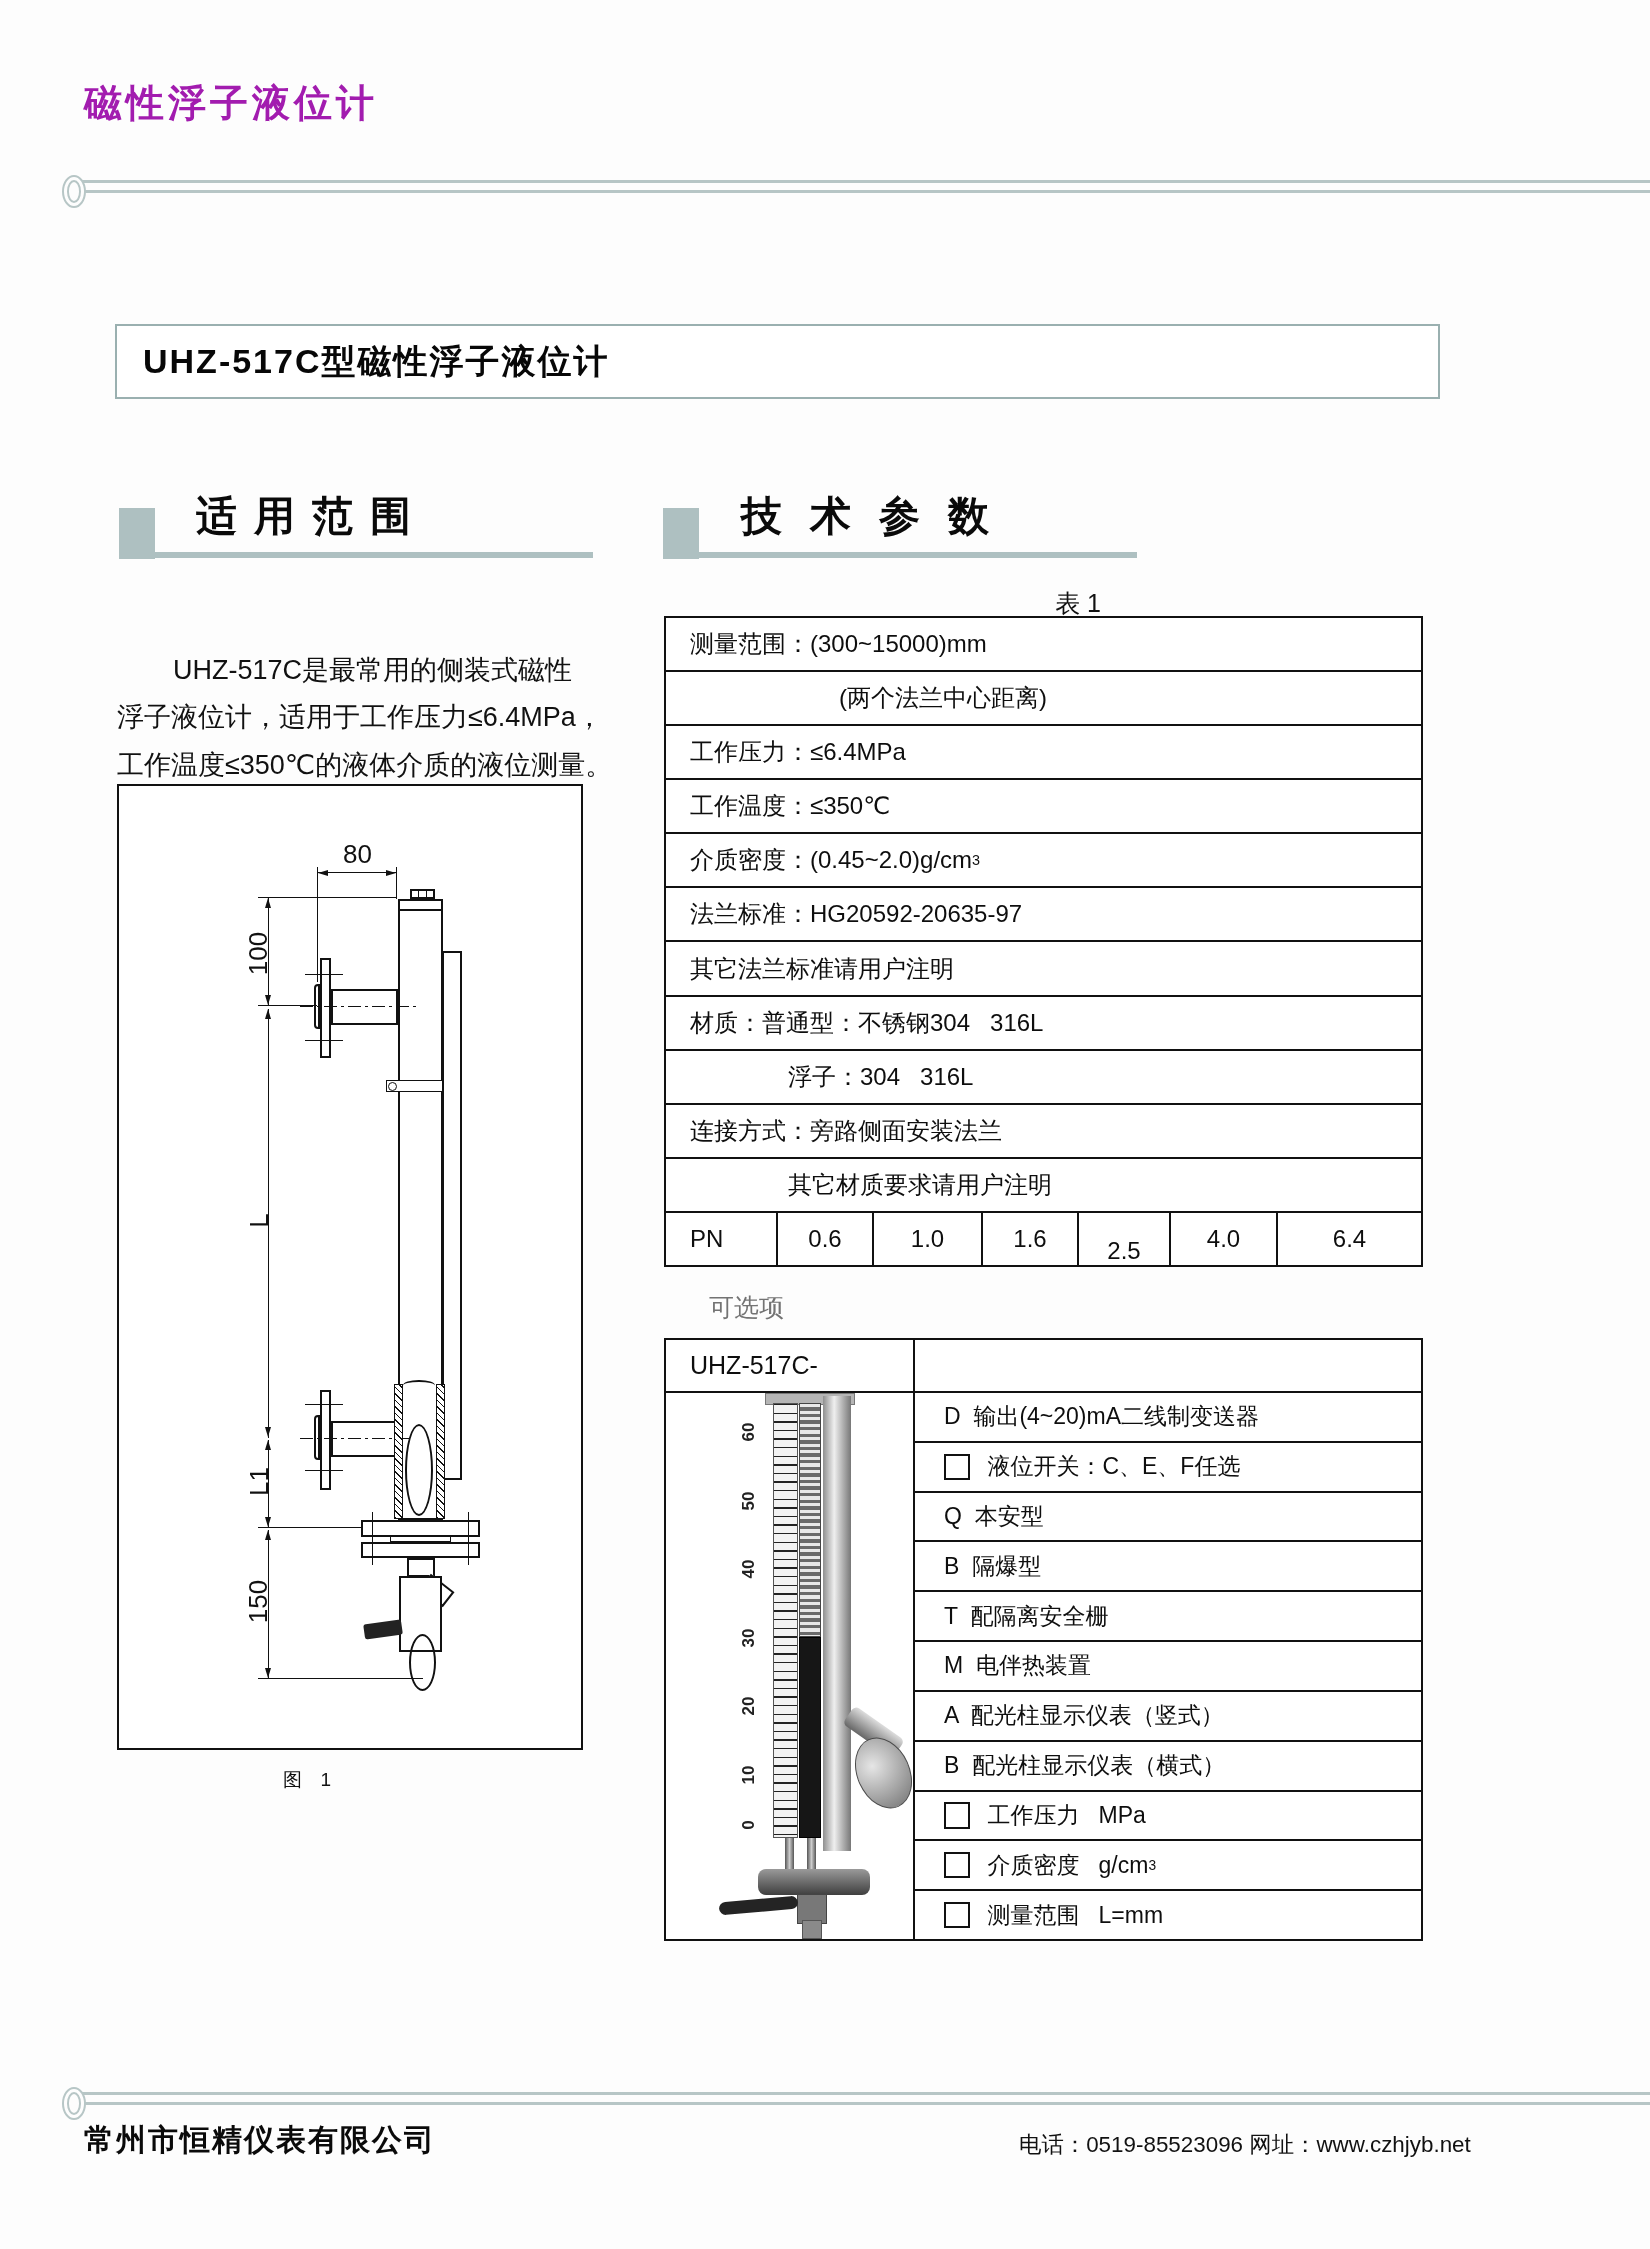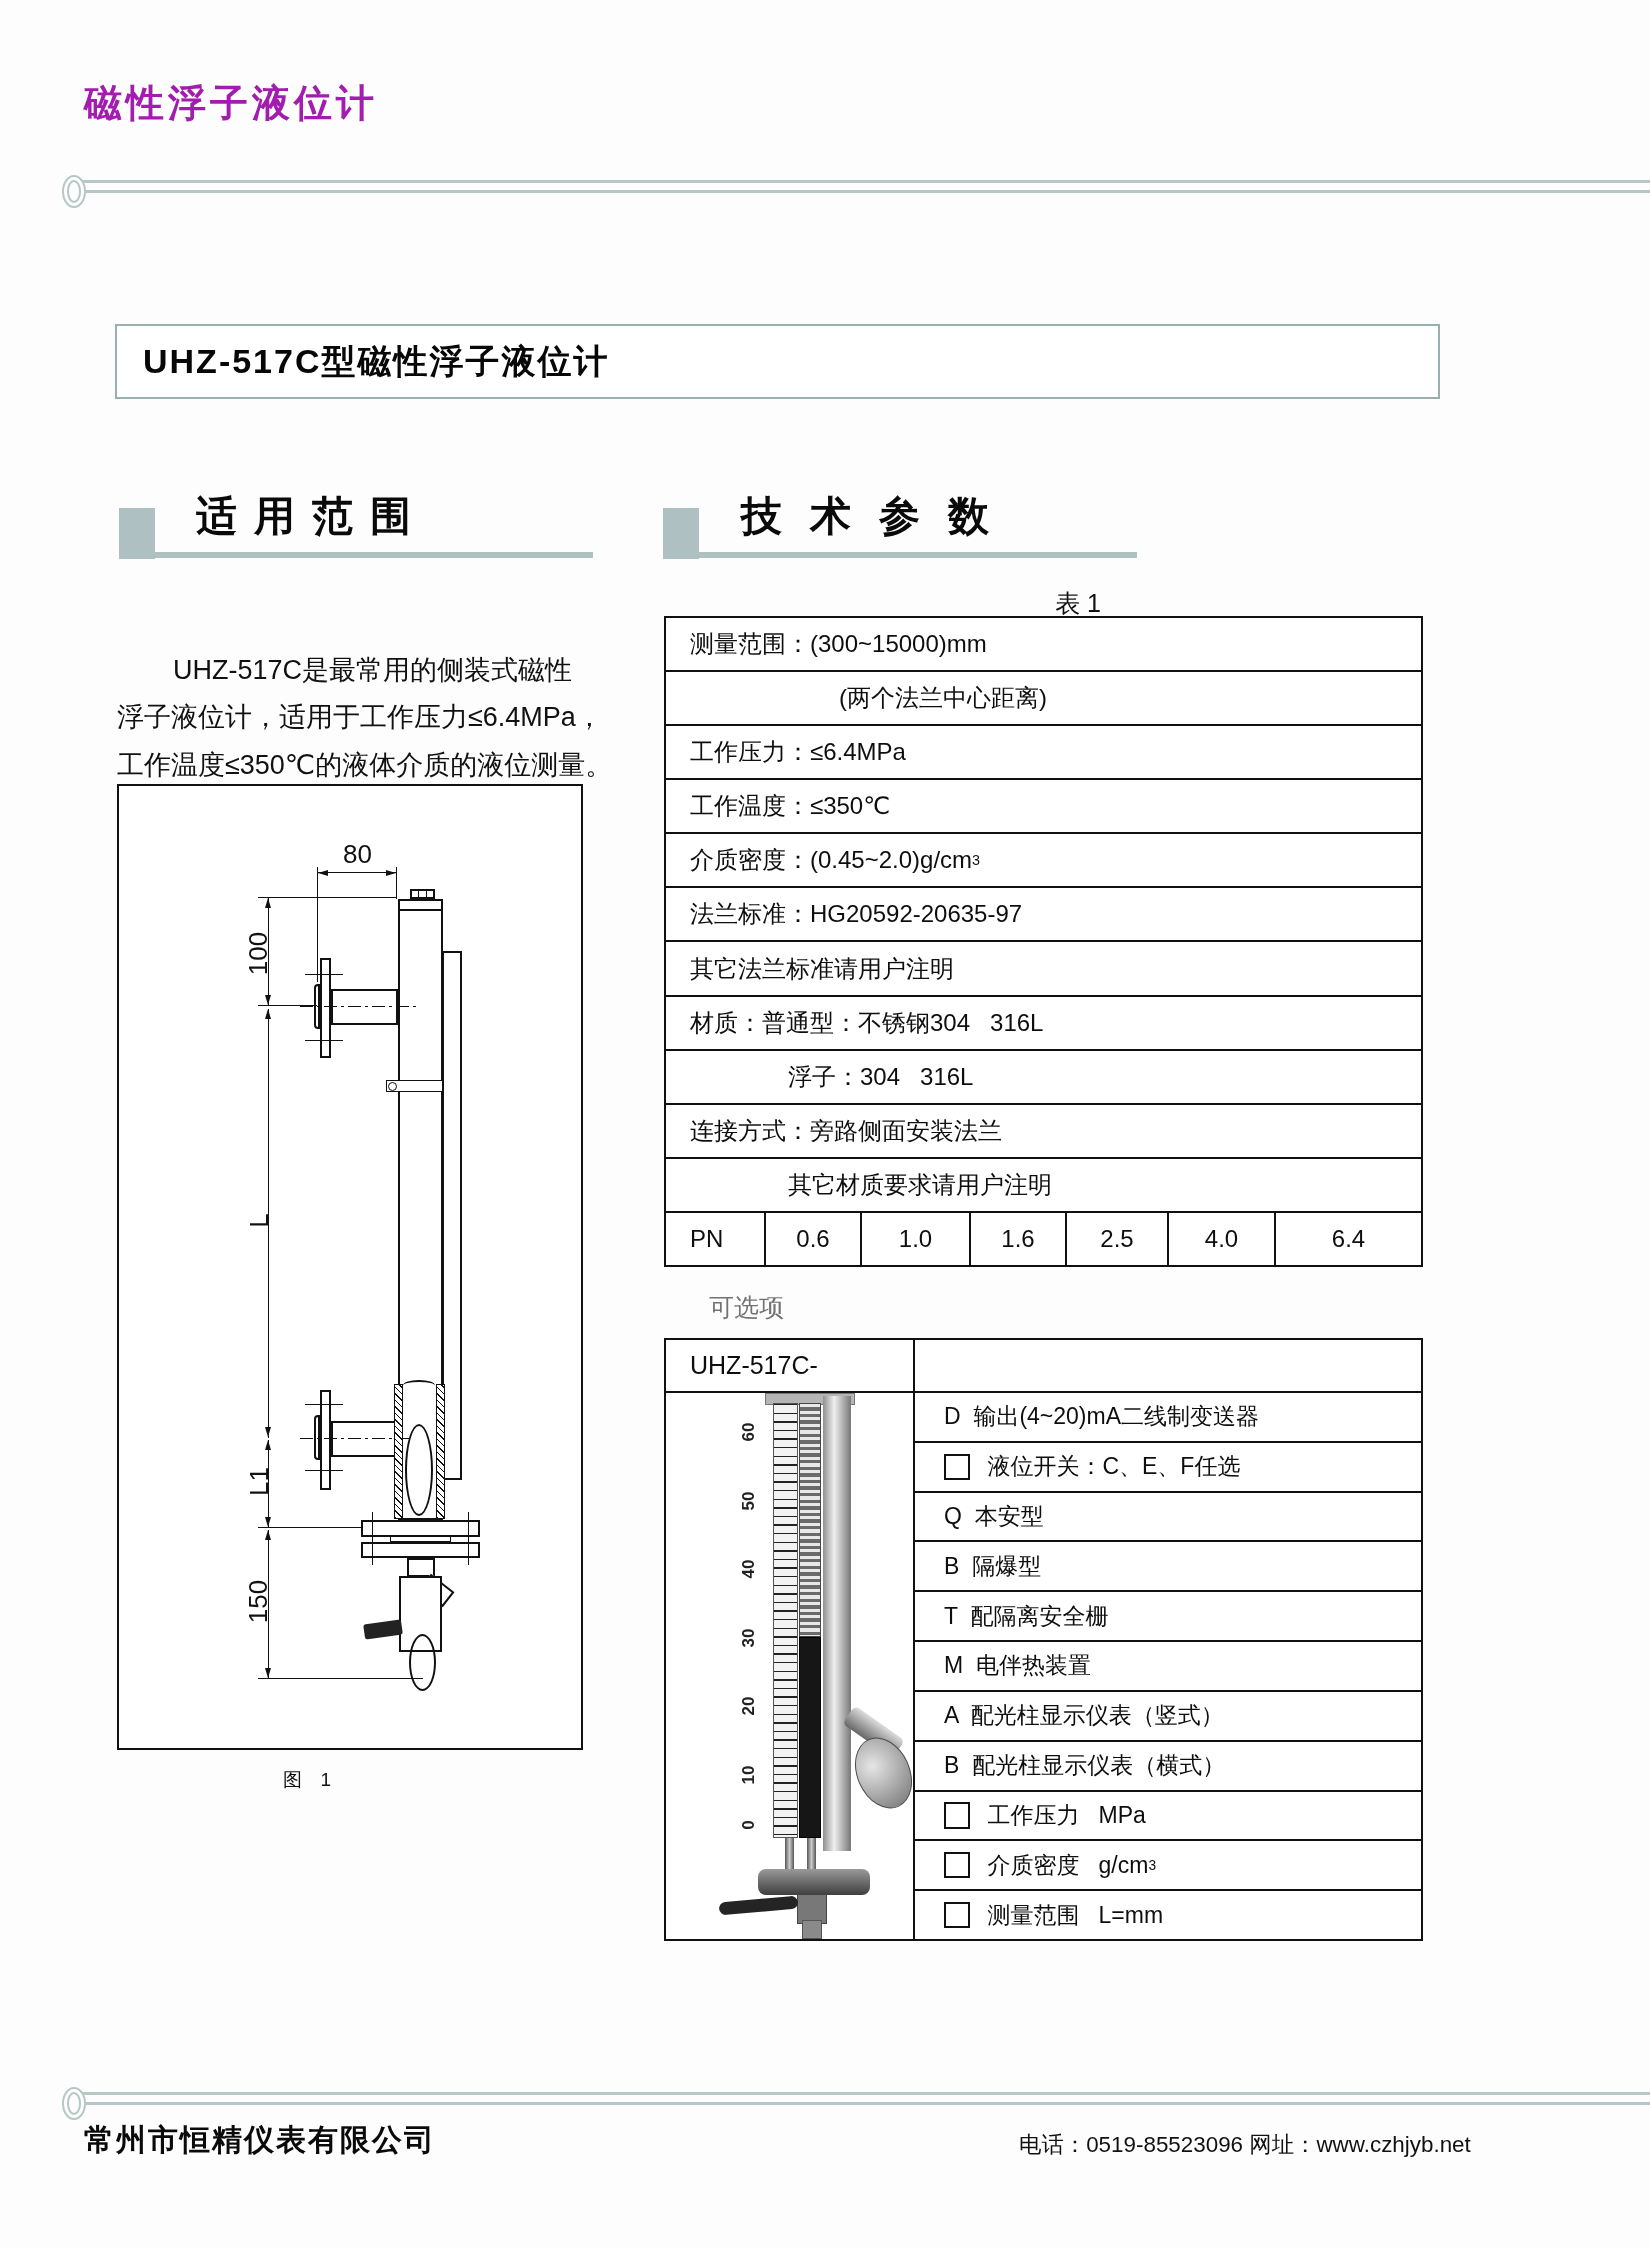--- a/index.html
+++ b/index.html
@@ -154,33 +154,33 @@
     </div>
   <div class="t1-row pl-a">
       <span>连接方式：旁路侧面安装法兰</span>
       <sup></sup>
     </div>
   <div class="t1-row pl-c">
       <span>其它材质要求请用户注明</span>
       <sup></sup>
     </div>
   <div class="t1-row" style="padding-left:0;">
-    <div class="cell cdiv pl-a" style="width:100px;">
+    <div class="cell cdiv pl-a" style="width:112px;">
         <span>PN</span>
       </div>
     <div class="cell cdiv ctr" style="width:96px;">
         <span>0.6</span>
       </div>
     <div class="cell cdiv ctr" style="width:109px;">
         <span>1.0</span>
       </div>
     <div class="cell cdiv ctr" style="width:96px;">
         <span>1.6</span>
       </div>
-    <div class="cell cdiv ctr" style="width:102px;">
+    <div class="cell cdiv ctr" style="width:92px;align-items:flex-end;">
         <span>2.5</span>
       </div>
     <div class="cell cdiv ctr" style="width:107px;">
         <span>4.0</span>
       </div>
     <div class="cell ctr" style="flex:1;">
         <span>6.4</span>
       </div>
   </div>
 </div>

